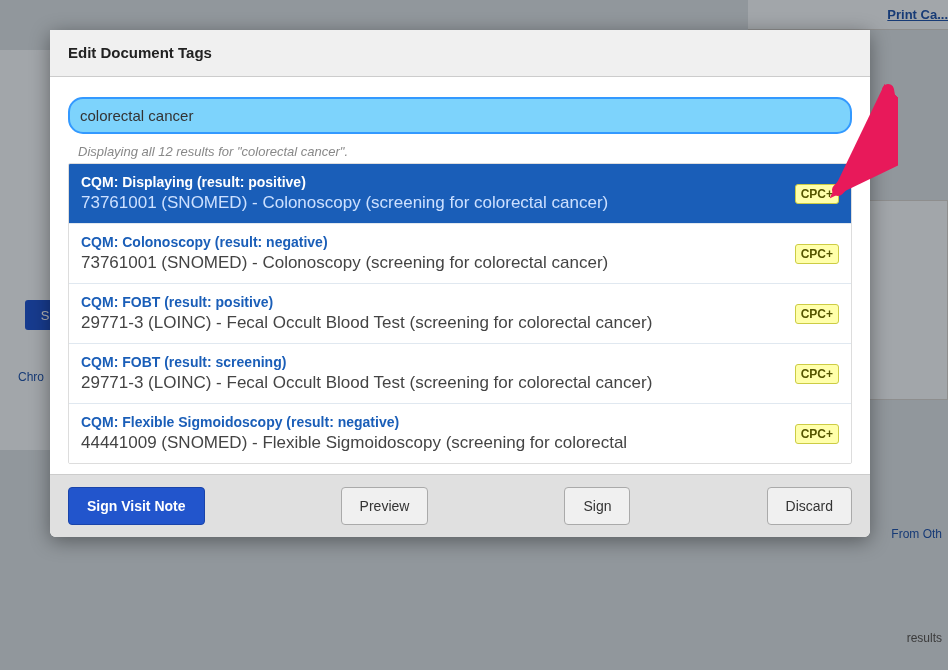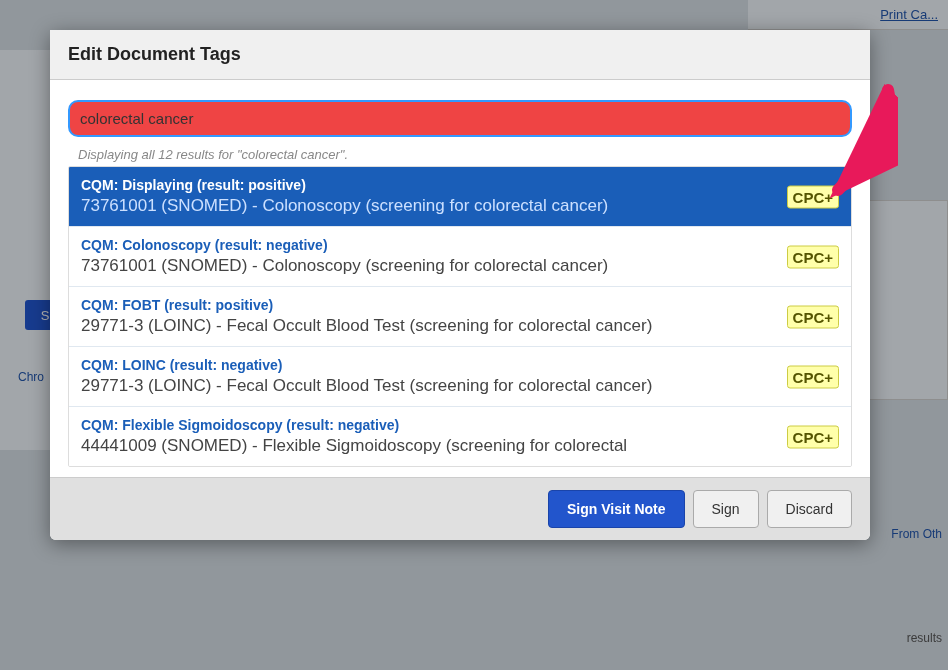--- a/index.html
+++ b/index.html
@@ -21,21 +21,21 @@
     
     .bg-top-bar {
       position: absolute;
       top: 0; right: 0;
       width: 200px; height: 30px;
       background: #e8eef4;
       border-bottom: 1px solid #ccc;
       display: flex;
       align-items: center;
       justify-content: flex-end;
-      padding-right: 10px;
+      font-weight: bold;
     }
 
     .bg-print-cancel {
       color: #2255aa;
       font-size: 13px;
       text-decoration: underline;
     }
 
     .bg-side-content {
       position: absolute;
@@ -94,32 +94,32 @@
       background: rgba(0,0,0,0.3);
     }
 
     .modal-header {
       background: #f0f0f0;
       padding: 14px 18px;
       border-bottom: 1px solid #ccc;
     }
 
     .modal-title {
-      font-size: 18px;
+      font-size: 15px;
       font-weight: bold;
       color: #222;
     }
 
     .search-input {
       width: 100%;
       padding: 8px 10px;
       font-size: 15px;
-      background: #ef4444;
+      background: #7dd3fc;
       border: 2px solid #3399ff;
-      border-radius: 10px;
+      border-radius: 15px;
       color: #333;
       outline: none;
     }
 
     .results-info {
       font-size: 13px;
       color: #888;
       font-style: italic;
       margin: 10px 0 0 10px;
     }
@@ -170,21 +170,21 @@
     }
 
     .cpc-badge {
       position: absolute;
       right: 12px;
       top: 50%;
       transform: translateY(-50%);
       background: #ffffaa;
       border: 1px solid #cccc44;
       border-radius: 3px;
-      font-size: 15px;
+      font-size: 12px;
       font-weight: bold;
       color: #555500;
       padding: 2px 5px;
     }
 
     .btn {
       padding: 10px 18px;
       font-size: 14px;
       border-radius: 4px;
       cursor: pointer;
@@ -240,21 +240,21 @@
       flex: 1;
       padding: 20px 18px 10px 18px;
     }
 
     .modal-footer-bar {
       background: #e0e0e0;
       border-top: 1px solid #ccc;
       padding: 12px 18px;
       display: flex;
       gap: 8px;
-      justify-content: flex-end;
+      justify-content: space-between;
       border-radius: 0 0 6px 6px;
     }
   </style>
 </head>
 <body>
 
 <div class="background"></div>
 
 <div class="bg-top-bar">
   <span class="bg-print-cancel">Print Ca...</span>
@@ -299,35 +299,36 @@
         <span class="cpc-badge">CPC+</span>
       </div>
 
       <div class="result-item">
         <div class="result-title">CQM: FOBT (result: positive)</div>
         <div class="result-subtitle">29771-3 (LOINC) - Fecal Occult Blood Test (screening for colorectal cancer)</div>
         <span class="cpc-badge">CPC+</span>
       </div>
 
       <div class="result-item">
-        <div class="result-title">CQM: LOINC (result: negative)</div>
+        <div class="result-title">CQM: FOBT (result: screening)</div>
         <div class="result-subtitle">29771-3 (LOINC) - Fecal Occult Blood Test (screening for colorectal cancer)</div>
         <span class="cpc-badge">CPC+</span>
       </div>
 
       <div class="result-item">
         <div class="result-title">CQM: Flexible Sigmoidoscopy (result: negative)</div>
         <div class="result-subtitle">44441009 (SNOMED) - Flexible Sigmoidoscopy (screening for colorectal</div>
         <span class="cpc-badge">CPC+</span>
       </div>
     </div>
   </div>
 
   <div class="modal-footer-bar">
     <button class="btn btn-primary">Sign Visit Note</button>
+    <button class="btn btn-default">Preview</button>
     <button class="btn btn-default">Sign</button>
     <button class="btn btn-danger">Discard</button>
   </div>
 </div>
 
 <svg style="position:absolute; top:80px; right:50px; width:140px; height:130px; pointer-events:none;" viewBox="0 0 140 130" xmlns="http://www.w3.org/2000/svg">
   <defs>
     <marker id="arrowhead" markerWidth="10" markerHeight="7" refX="9" refY="3.5" orient="auto">
       <polygon points="0 0, 10 3.5, 0 7" fill="#e8195a"></polygon>
     </marker>

